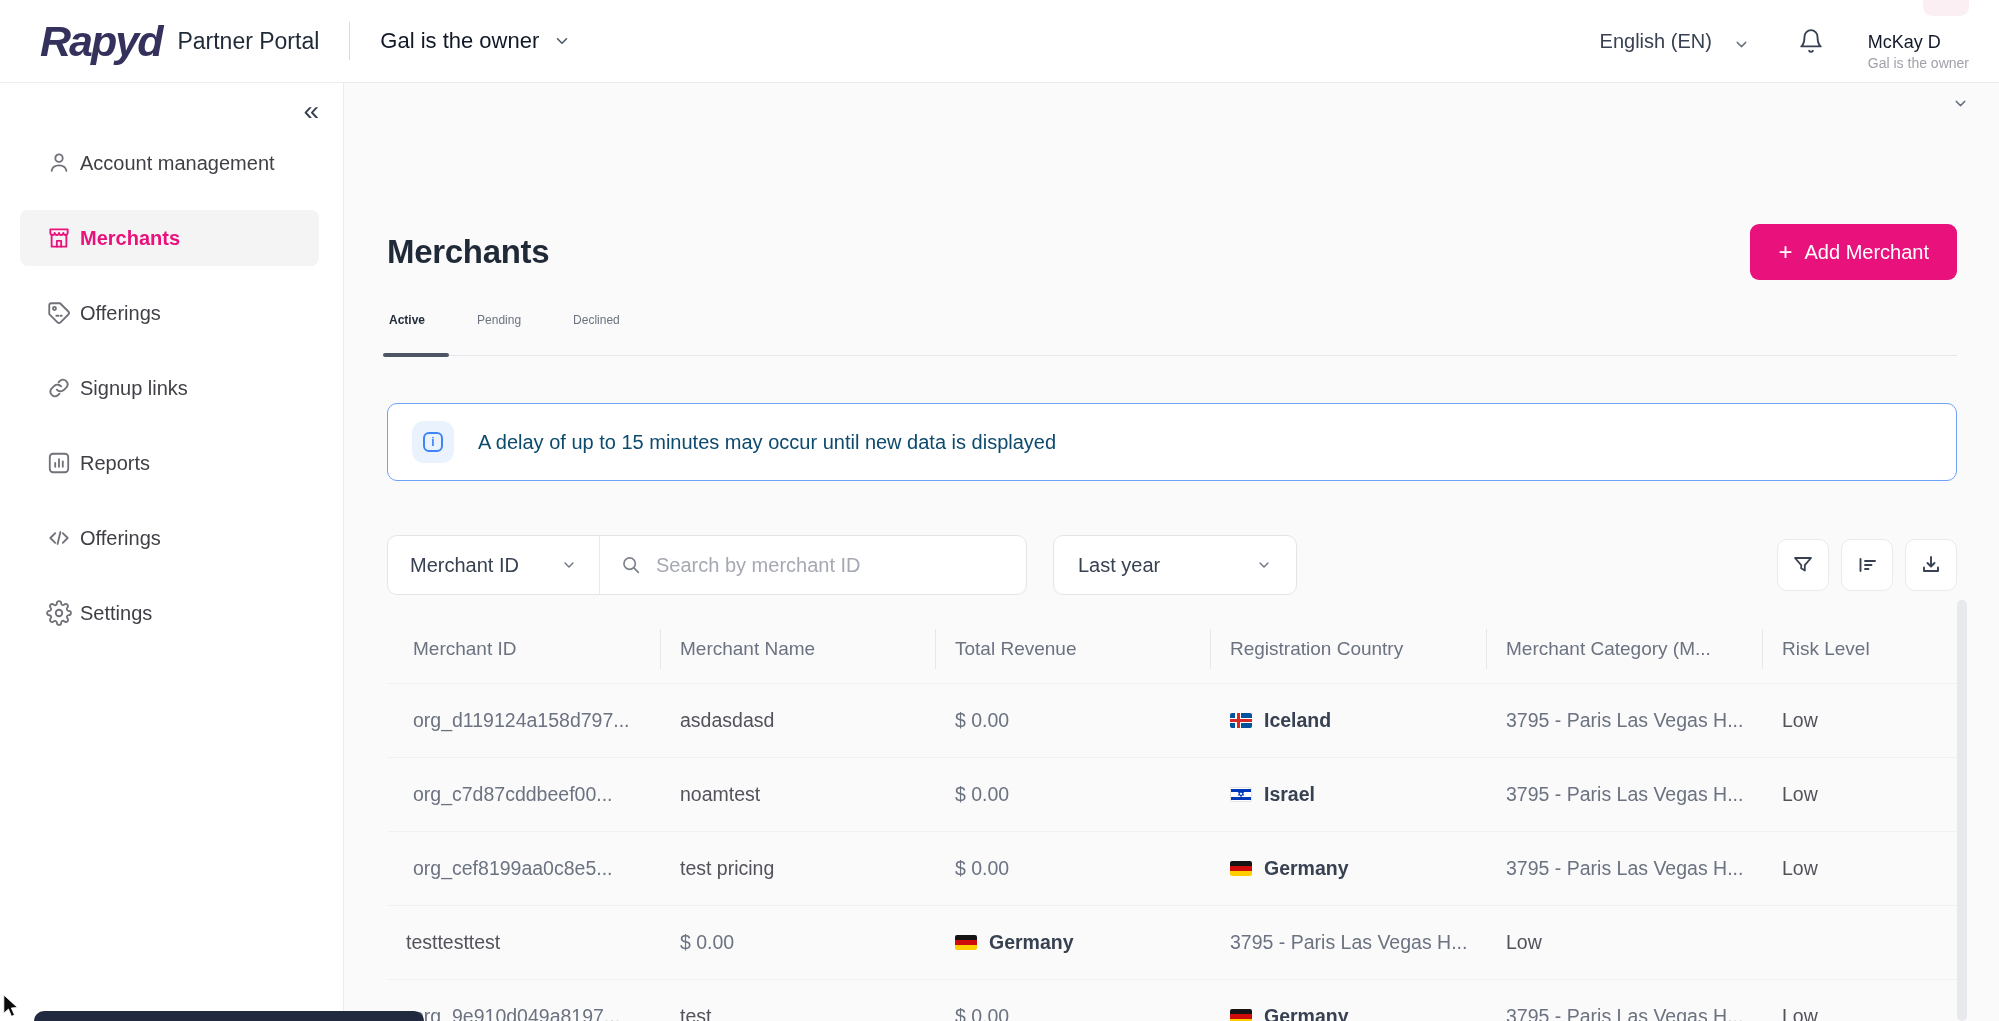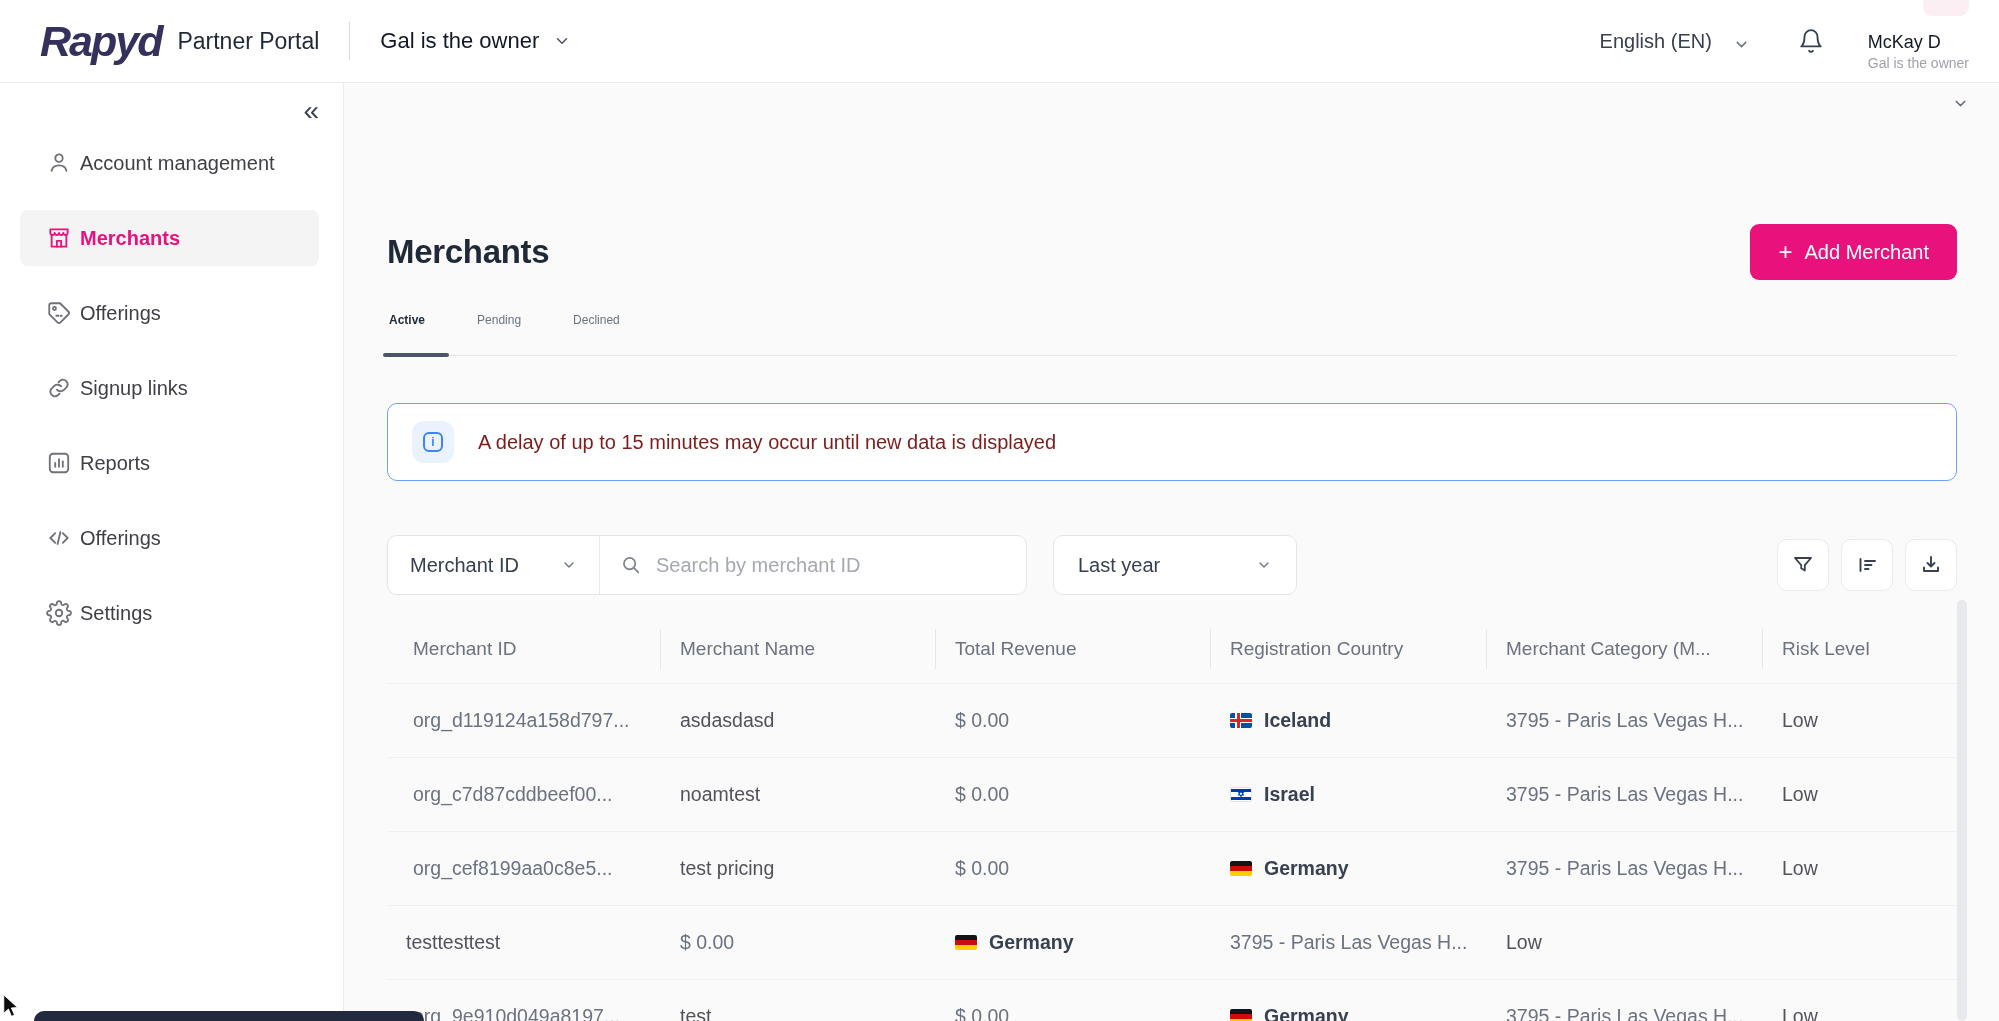--- a/index.html
+++ b/index.html
@@ -98,21 +98,21 @@
   }
   .banner-chip {
     width:42px; height:42px; border-radius:12px; background:#EAF2FE;
     display:flex; align-items:center; justify-content:center; flex:none;
   }
   .info-glyph {
     width:20px; height:20px; border:2px solid #3F83F8; border-radius:6px;
     color:#3F83F8; font-size:12px; font-weight:700;
     display:flex; align-items:center; justify-content:center;
   }
-  .banner-text { font-size:20px; color:#7f1d1d; }
+  .banner-text { font-size:20px; color:#0c4a6e; }
 
   .filter-row {
     position:absolute; top:452px; left:42px; right:42px; height:60px;
     display:flex; align-items:center;
   }
   .search-combo {
     width:640px; height:60px; background:#fff; border:1px solid #E4E5E9;
     border-radius:10px; display:flex; align-items:stretch; overflow:hidden;
   }
   .field-selector {

